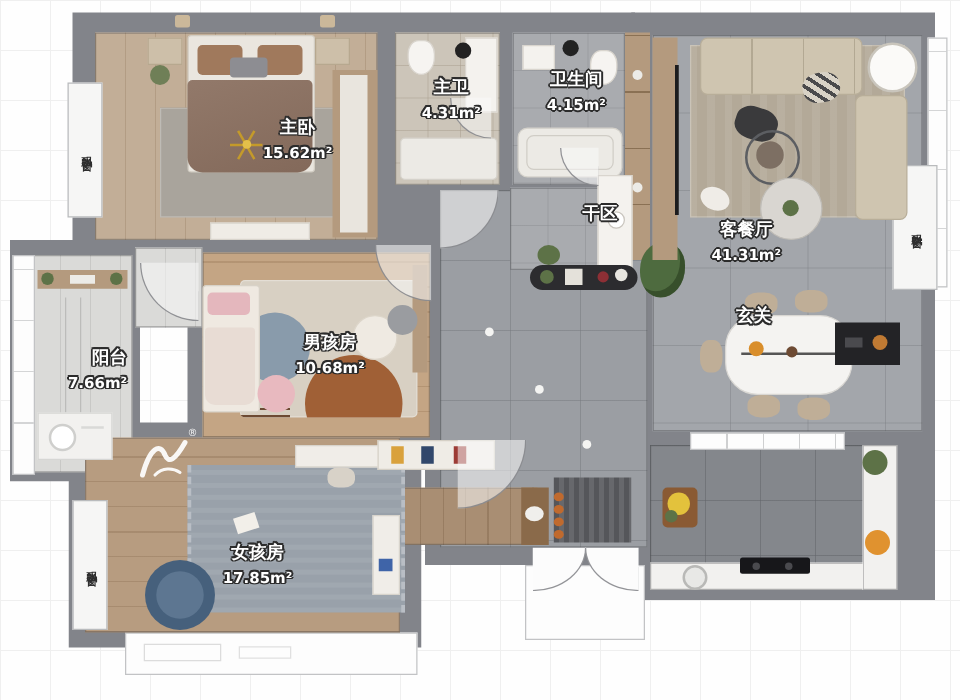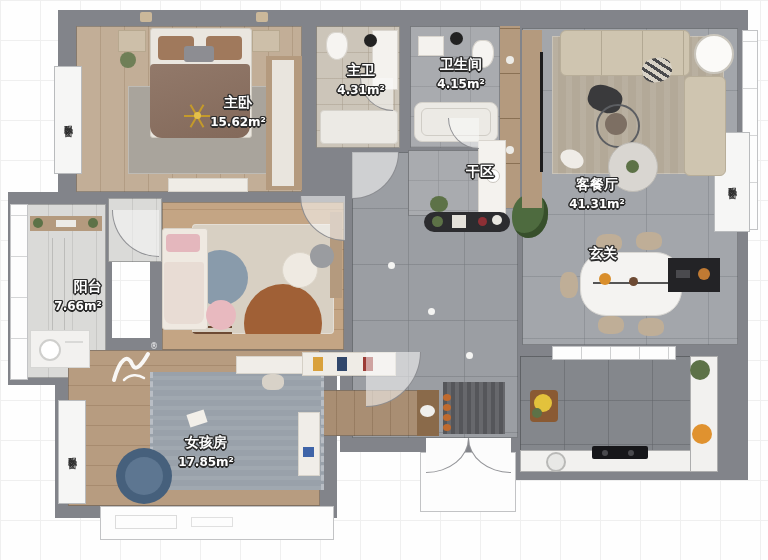--- a/index.html
+++ b/index.html
@@ -269,20 +269,24 @@
     <div class="room-name">客餐厅</div>
     <div class="room-area">41.31m²</div>
   </div>
   <div class="room-label" style="left:603px;top:245px;">
     <div class="room-name">玄关</div>
   </div>
   <div class="room-label" style="left:78px;top:278px;text-align:right;">
     <div class="room-name">阳台</div>
     <div class="room-area">7.66m²</div>
   </div>
+  <div class="room-label" style="left:264px;top:266px;">
+    <div class="room-name">男孩房</div>
+    <div class="room-area">10.68m²</div>
+  </div>
   <div class="room-label" style="left:206px;top:434px;">
     <div class="room-name">女孩房</div>
     <div class="room-area">17.85m²</div>
   </div>
 
   <div id="watermark">
     <svg width="42" height="40" viewBox="0 0 42 40">
       <path d="M4 34 C 10 12, 18 8, 22 18 C 25 25, 30 22, 38 8" stroke="#ffffff" stroke-width="4" fill="none" stroke-linecap="round"></path>
       <path d="M14 34 C 20 28, 28 28, 34 32" stroke="#ffffff" stroke-width="2.5" fill="none" stroke-linecap="round"></path>
     </svg>

